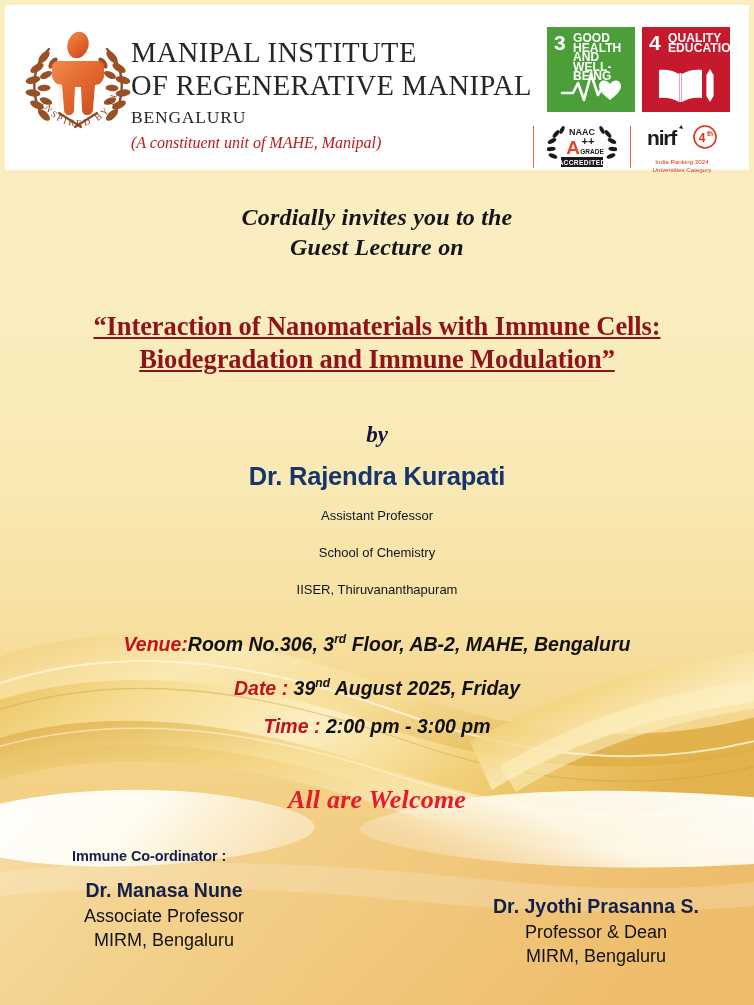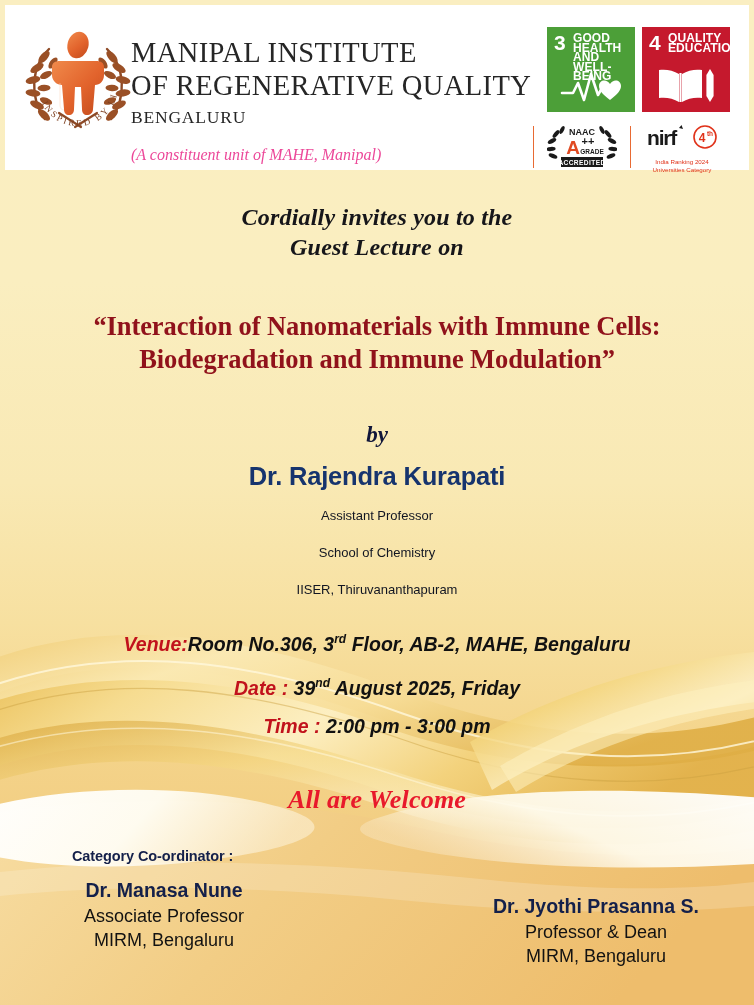--- a/index.html
+++ b/index.html
@@ -76,22 +76,22 @@
     line-height: 24px;
     letter-spacing: 0.8px;
     margin-top: 3px;
     color: #262626;
   }
   .wordmark .l4 {
     font-family: "Liberation Serif", serif;
     font-style: italic;
     font-size: 16px;
     line-height: 22px;
-    margin-top: 15px;
-    color: #ec4899;
+    margin-top: 3px;
+    color: #b91c1c;
   }
 
   
   .sdg-row {
     position: absolute;
     right: 19px; top: 22px;
     display: flex;
     gap: 7px;
   }
   .sdg {
@@ -195,20 +195,21 @@
 
   .lecture-title {
     margin-top: 48px;
     font-family: "Liberation Serif", serif;
     font-weight: bold;
     font-size: 26.5px;
     line-height: 33px;
     color: #90121b;
     letter-spacing: -0.1px;
     padding: 0 26px;
+    text-decoration: underline;
   }
 
   .by {
     margin-top: 46px;
     font-family: "Liberation Serif", serif;
     font-style: italic;
     font-weight: bold;
     font-size: 23px;
     color: #11163a;
     line-height: 26px;
@@ -432,21 +433,21 @@
           <path d="M41,60 L41,82 C41,85 43,87 45,87" fill="none" stroke="#fbd7bb" stroke-opacity="0.35" stroke-width="1.5"></path>
 
           <text font-family="Liberation Serif, serif" font-size="9.2" fill="#7d3f1f" letter-spacing="2.4">
             <textPath href="#mottoArc" startOffset="8%">INSPIRED BY LIFE</textPath>
           </text>
         </svg>
       </div>
 
       <div class="wordmark">
         <div class="l1">MANIPAL INSTITUTE</div>
-        <div class="l2">OF REGENERATIVE QUALITY</div>
+        <div class="l2">OF REGENERATIVE MANIPAL</div>
         <div class="l3">BENGALURU</div>
         <div class="l4">(A constituent unit of MAHE, Manipal)</div>
       </div>
 
       <div class="sdg-row">
 
         <div class="sdg green">
           <div class="num">3</div>
           <div class="cap">GOOD HEALTH
 AND WELL-BEING</div>
@@ -559,21 +560,21 @@
         <span class="lab">Time :</span><span>  2:00 pm - 3:00 pm</span>
       </div>
     </div>
 
     <div class="welcome">All are Welcome</div>
   </div>
 
   <div class="footer">
 
     <div class="foot-left">
-      <div class="coord-label">Category Co-ordinator :</div>
+      <div class="coord-label">Immune Co-ordinator :</div>
       <div class="foot-name">Dr. Manasa Nune</div>
       <div class="foot-line">Associate Professor</div>
       <div class="foot-line">MIRM, Bengaluru</div>
     </div>
 
     <div class="foot-right">
       <div class="foot-name plain">Dr. Jyothi Prasanna S.</div>
       <div class="foot-line">Professor &amp; Dean</div>
       <div class="foot-line">MIRM, Bengaluru</div>
     </div>

